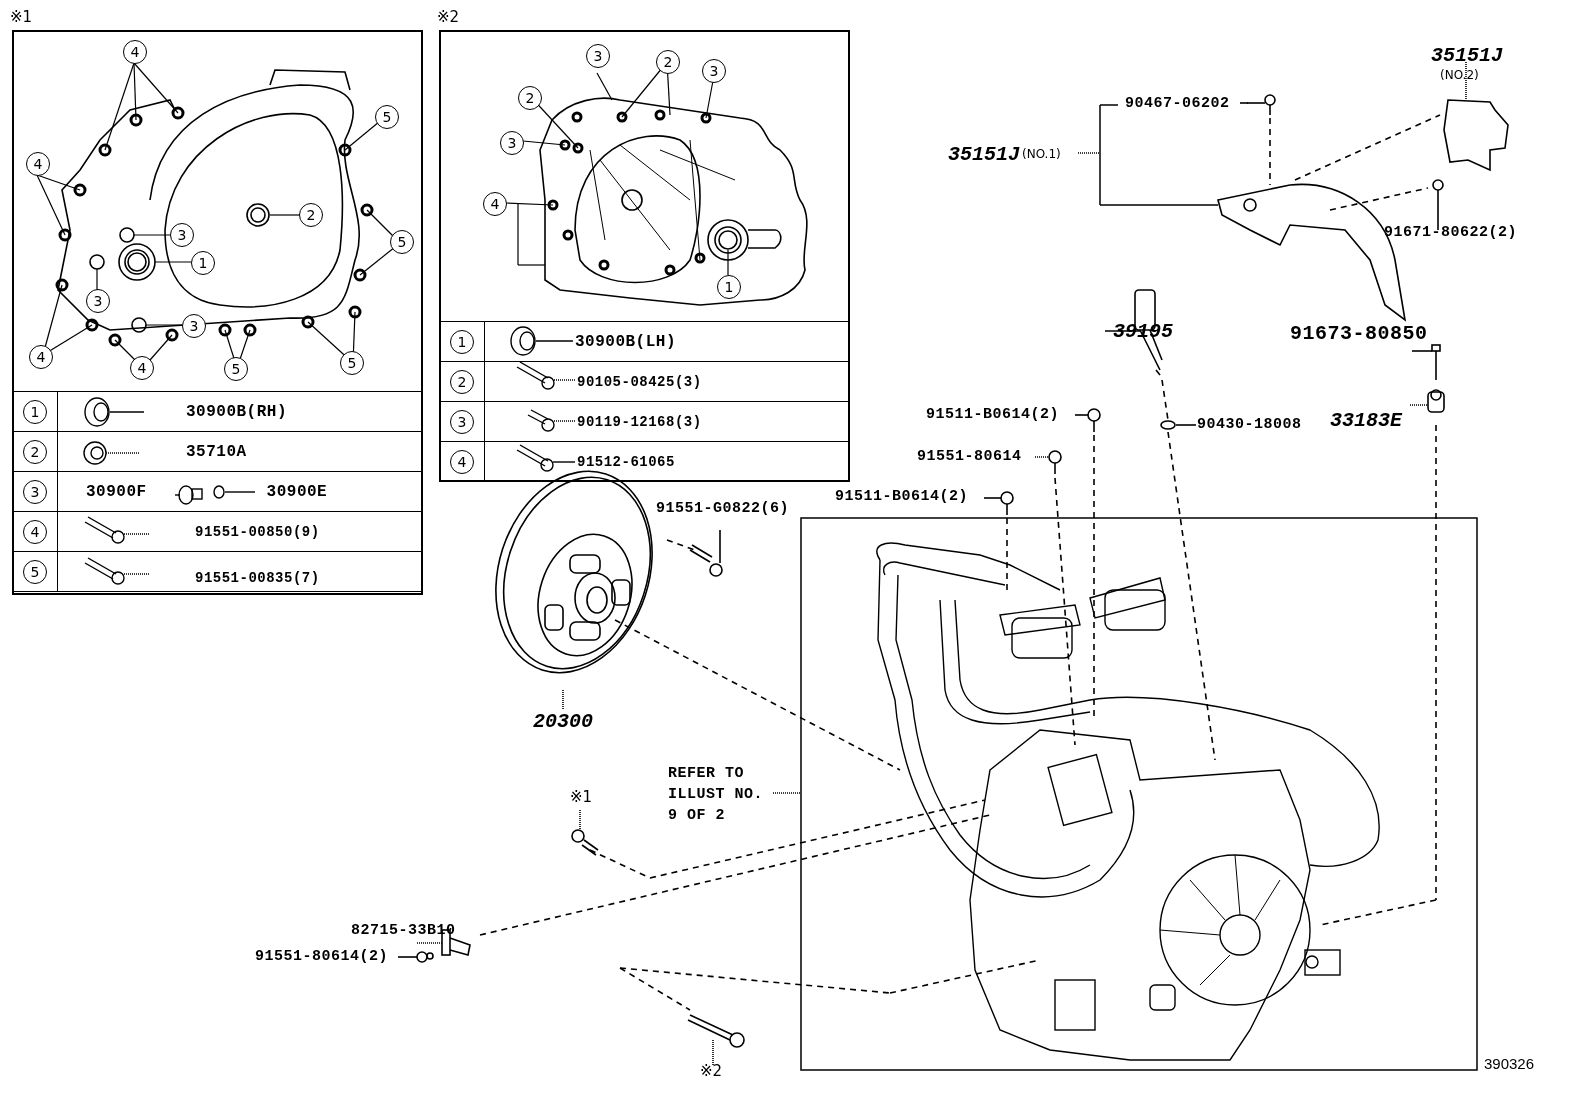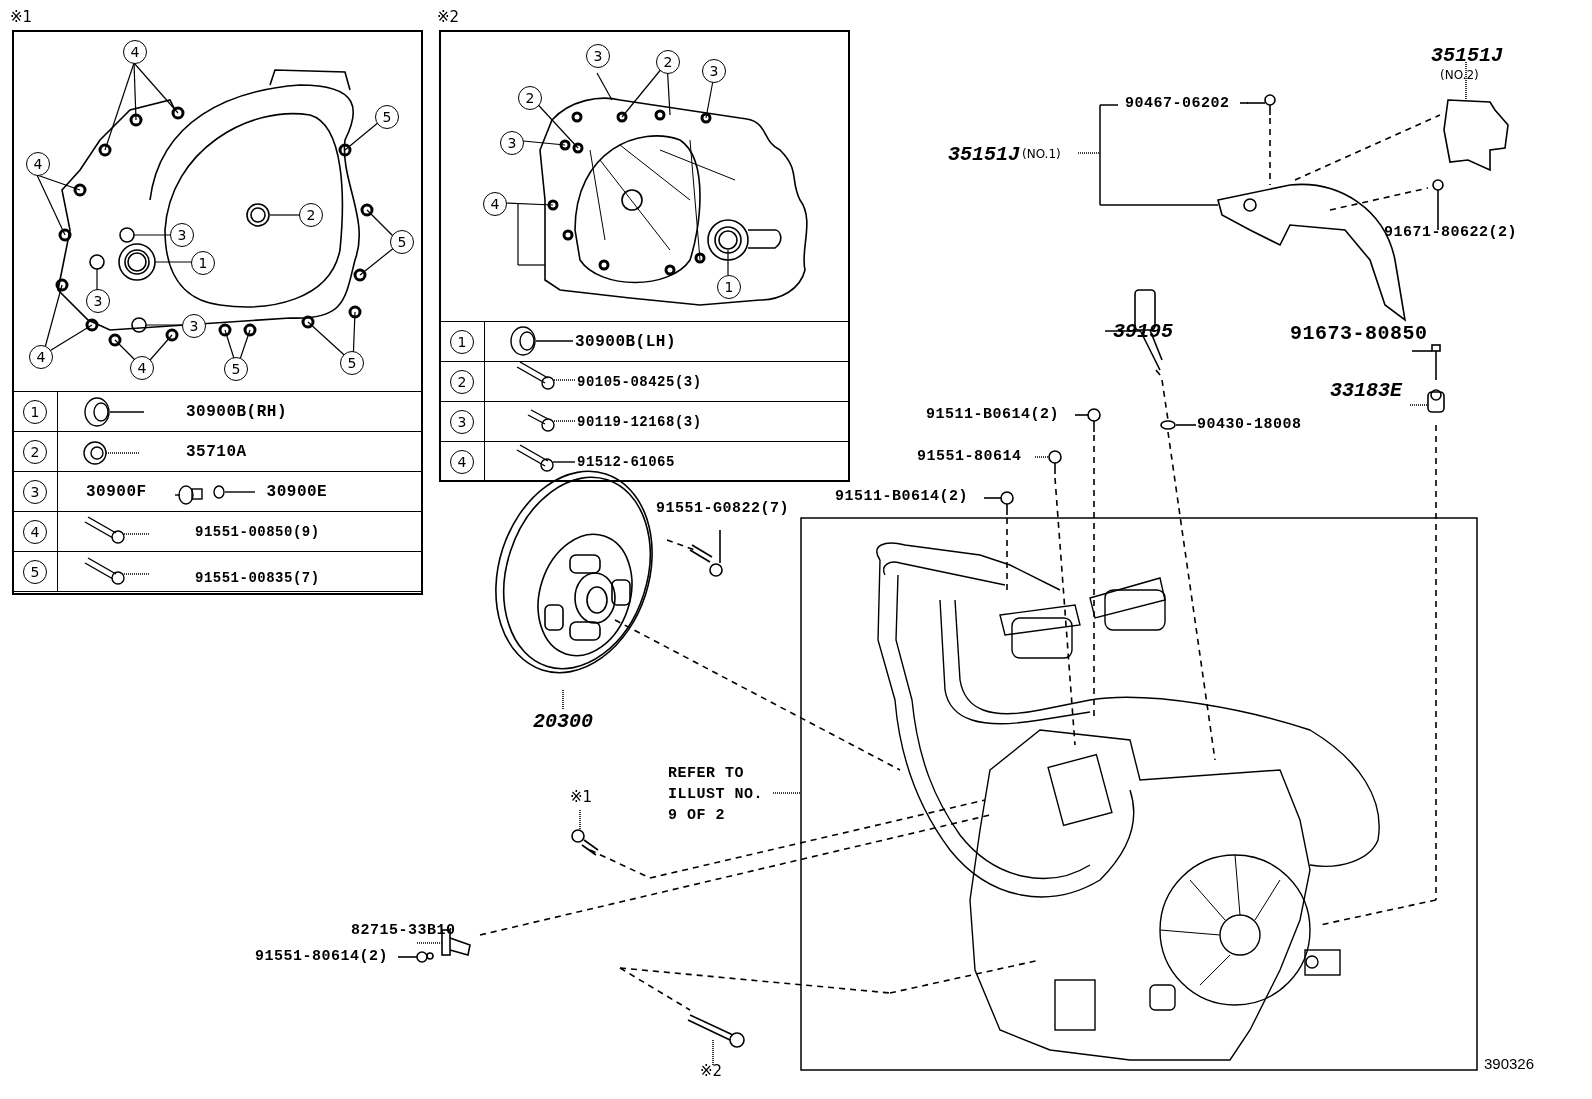--- a/index.html
+++ b/index.html
@@ -431,29 +431,29 @@
 <div class="abs pn" style="left:1125px;top:95px;font-size:15px;">90467-06202</div>
 
 <div class="abs pnL" style="left:948px;top:143px;">35151J</div>
 <div class="abs small" style="left:1022px;top:147px;">(NO.1)</div>
 
 <div class="abs pn" style="left:1384px;top:224px;font-size:15px;">91671-80622(2)</div>
 
 <div class="abs pnL" style="left:1113px;top:320px;">39195</div>
 
 <div class="abs pn" style="left:1290px;top:322px;font-size:20px;">91673-80850</div>
-<div class="abs pnL" style="left:1330px;top:379px;">33183E</div>
+<div class="abs pnL" style="left:1330px;top:409px;">33183E</div>
 
 <div class="abs pn" style="left:1197px;top:416px;font-size:15px;">90430-18008</div>
 
 <div class="abs pn" style="left:926px;top:406px;font-size:15px;">91511-B0614(2)</div>
 <div class="abs pn" style="left:917px;top:448px;font-size:15px;">91551-80614</div>
 <div class="abs pn" style="left:835px;top:488px;font-size:15px;">91511-B0614(2)</div>
 
-<div class="abs pn" style="left:656px;top:500px;font-size:15px;">91551-G0822(7)</div>
+<div class="abs pn" style="left:656px;top:500px;font-size:15px;">91551-G0822(6)</div>
 <div class="abs pnL" style="left:533px;top:710px;">20300</div>
 
 <div class="abs pn" style="left:668px;top:763px;font-size:15px;line-height:21px;">
   <div>REFER TO</div>
   <div>ILLUST NO.</div>
   <div>9 OF 2</div>
 </div>
 
 <div class="abs mark" style="left:570px;top:788px;">※1</div>
 <div class="abs mark" style="left:700px;top:1062px;">※2</div>

